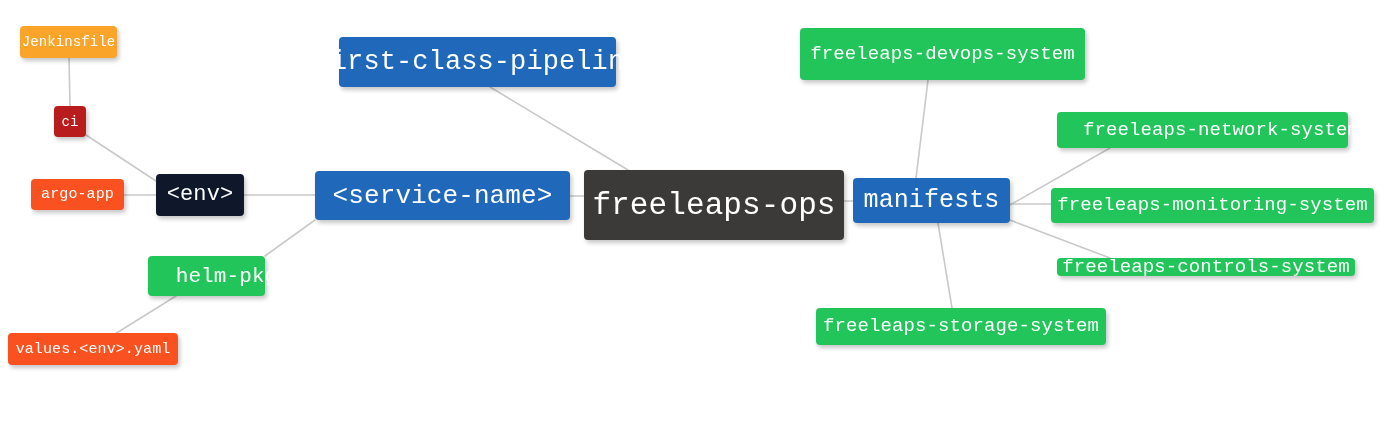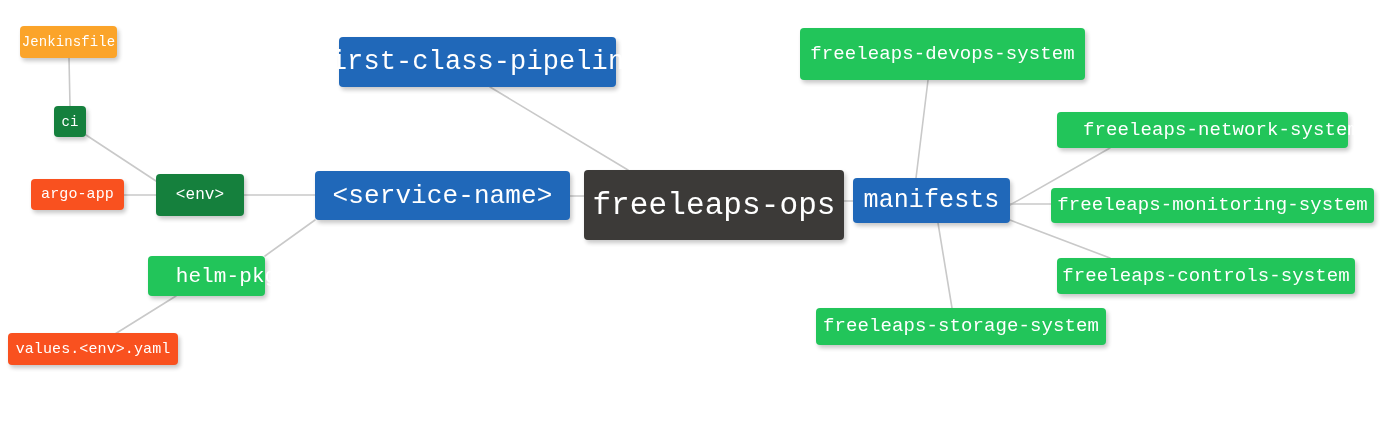--- a/index.html
+++ b/index.html
@@ -59,27 +59,27 @@
       <line x1="930" y1="64" x2="916" y2="178" stroke="#C9C9C9" stroke-width="1.6" stroke-linecap="round"></line>
       <line x1="1010" y1="205" x2="1110" y2="148" stroke="#C9C9C9" stroke-width="1.6" stroke-linecap="round"></line>
       <line x1="1010" y1="204" x2="1051" y2="204" stroke="#C9C9C9" stroke-width="1.6" stroke-linecap="round"></line>
       <line x1="1010" y1="220" x2="1110" y2="258" stroke="#C9C9C9" stroke-width="1.6" stroke-linecap="round"></line>
       <line x1="938" y1="223" x2="952" y2="308" stroke="#C9C9C9" stroke-width="1.6" stroke-linecap="round"></line>
     </svg>
   <div id="node-layer">
       <div class="node" style="left: 20px; top: 26px; width: 97px; height: 32px; background: rgb(251, 164, 42); font-size: 14px;">
         <span class="node-label">Jenkinsfile</span>
       </div>
-      <div class="node" style="left: 54px; top: 106px; width: 32px; height: 31px; background: #15803d; font-size: 14px;">
+      <div class="node" style="left: 54px; top: 106px; width: 32px; height: 31px; background: #b91c1c; font-size: 14px;">
         <span class="node-label">ci</span>
       </div>
       <div class="node" style="left: 31px; top: 179px; width: 93px; height: 31px; background: rgb(249, 81, 31); font-size: 15px;">
         <span class="node-label">argo-app</span>
       </div>
-      <div class="node" style="left: 156px; top: 174px; width: 88px; height: 42px; background: #15803d; font-size: 16px;">
+      <div class="node" style="left: 156px; top: 174px; width: 88px; height: 42px; background: #0f172a; font-size: 22px;">
         <span class="node-label">&lt;env&gt;</span>
       </div>
       <div class="node" style="left: 148px; top: 256px; width: 117px; height: 40px; background: rgb(34, 197, 90); font-size: 21px; padding-left: 40px;">
         <span class="node-label">helm-pkg</span>
       </div>
       <div class="node" style="left: 8px; top: 333px; width: 170px; height: 32px; background: rgb(249, 81, 31); font-size: 15px;">
         <span class="node-label">values.&lt;env&gt;.yaml</span>
       </div>
       <div class="node" style="left: 315px; top: 37px; width: 277px; height: 50px; background: rgb(32, 104, 185); font-size: 27px; margin-left: 24px;">
         <span class="node-label">first-class-pipeline</span>
@@ -95,20 +95,20 @@
       </div>
       <div class="node" style="left: 800px; top: 28px; width: 285px; height: 52px; background: rgb(34, 197, 90); font-size: 19px;">
         <span class="node-label">freeleaps-devops-system</span>
       </div>
       <div class="node" style="left: 1057px; top: 112px; width: 291px; height: 36px; background: rgb(34, 197, 90); font-size: 19px; padding-left: 37px;">
         <span class="node-label">freeleaps-network-system</span>
       </div>
       <div class="node" style="left: 1051px; top: 188px; width: 323px; height: 35px; background: rgb(34, 197, 90); font-size: 19px;">
         <span class="node-label">freeleaps-monitoring-system</span>
       </div>
-      <div class="node" style="left: 1057px; top: 258px; width: 298px; height: 36px; background: rgb(34, 197, 90); font-size: 19px;">
+      <div class="node" style="left: 1057px; top: 258px; width: 298px; height: 18px; background: rgb(34, 197, 90); font-size: 19px;">
         <span class="node-label">freeleaps-controls-system</span>
       </div>
       <div class="node" style="left: 816px; top: 308px; width: 290px; height: 37px; background: rgb(34, 197, 90); font-size: 19px;">
         <span class="node-label">freeleaps-storage-system</span>
       </div>
     </div>
 </div>
 
 </body></html>

